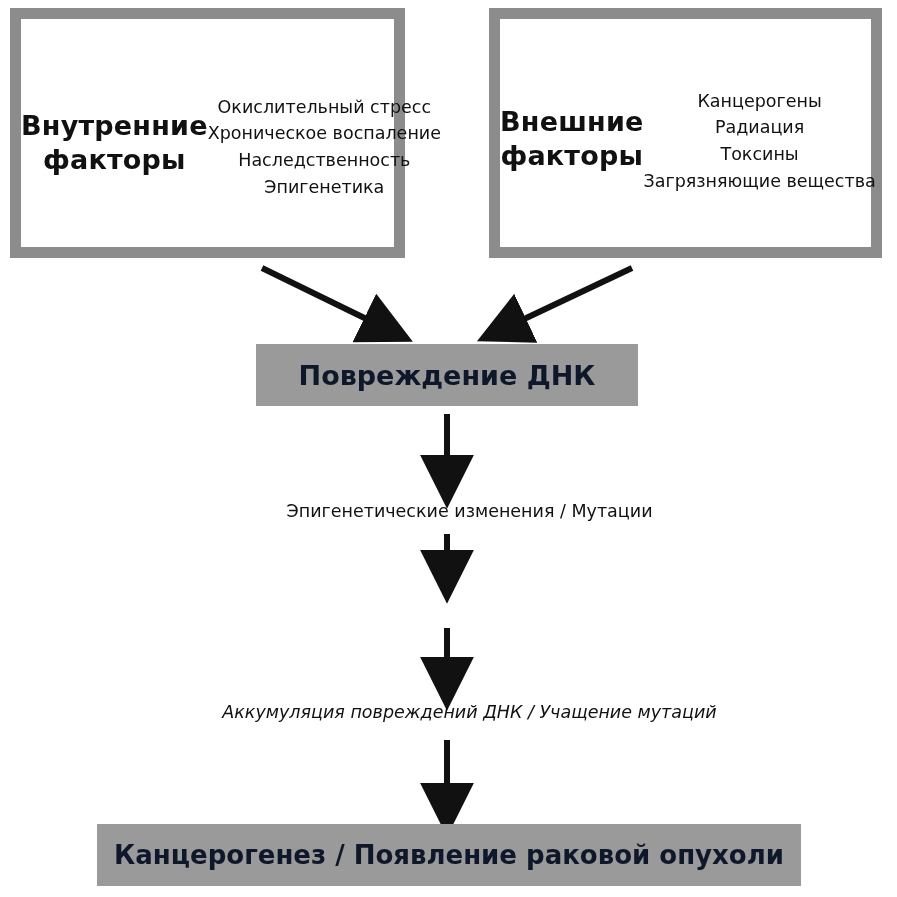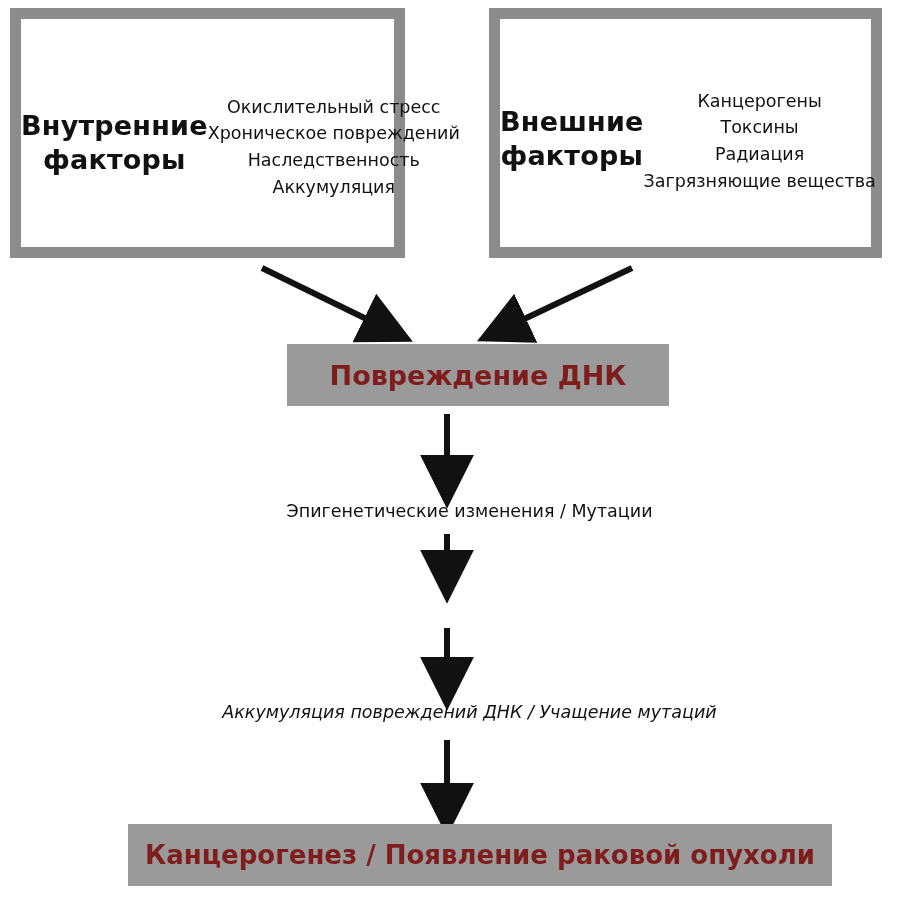--- a/index.html
+++ b/index.html
@@ -69,27 +69,26 @@
     margin-top: 16px;
   }
   .factor-list div {
     white-space: nowrap;
   }
 
   
   .banner {
     position: absolute;
     background: #9a9a9a;
-    color: #7f1d1d;
+    color: #0f172a;
     font-weight: bold;
     display: flex;
     align-items: center;
     justify-content: center;
     box-sizing: border-box;
-    margin-left: 31px;
   }
   #banner-dna {
     left: 256px;
     top: 344px;
     width: 382px;
     height: 62px;
     font-size: 27px;
   }
   #banner-cancer {
     left: 97px;
@@ -146,32 +145,32 @@
 
     <line x1="447" y1="628" x2="447" y2="682" stroke="#111111" stroke-width="6" marker-end="url(#ah)"></line>
 
     <line x1="447" y1="740" x2="447" y2="808" stroke="#111111" stroke-width="6" marker-end="url(#ah)"></line>
   </svg>
 
   <div class="factor-box" id="box-internal">
     <div class="factor-title">Внутренние факторы</div>
     <div class="factor-list">
       <div>Окислительный стресс</div>
-      <div>Хроническое повреждений</div>
+      <div>Хроническое воспаление</div>
       <div>Наследственность</div>
-      <div>Аккумуляция</div>
+      <div>Эпигенетика</div>
     </div>
   </div>
 
   <div class="factor-box" id="box-external">
     <div class="factor-title">Внешние факторы</div>
     <div class="factor-list">
       <div>Канцерогены</div>
+      <div>Радиация</div>
       <div>Токсины</div>
-      <div>Радиация</div>
       <div>Загрязняющие вещества</div>
     </div>
   </div>
 
   <div class="banner" id="banner-dna">Повреждение ДНК</div>
 
   <div class="step" id="step-1">Эпигенетические изменения / Мутации</div>
   <div class="step" id="step-3">Аккумуляция повреждений ДНК / Учащение мутаций</div>
 
   <div class="banner" id="banner-cancer">Канцерогенез / Появление раковой опухоли</div>

